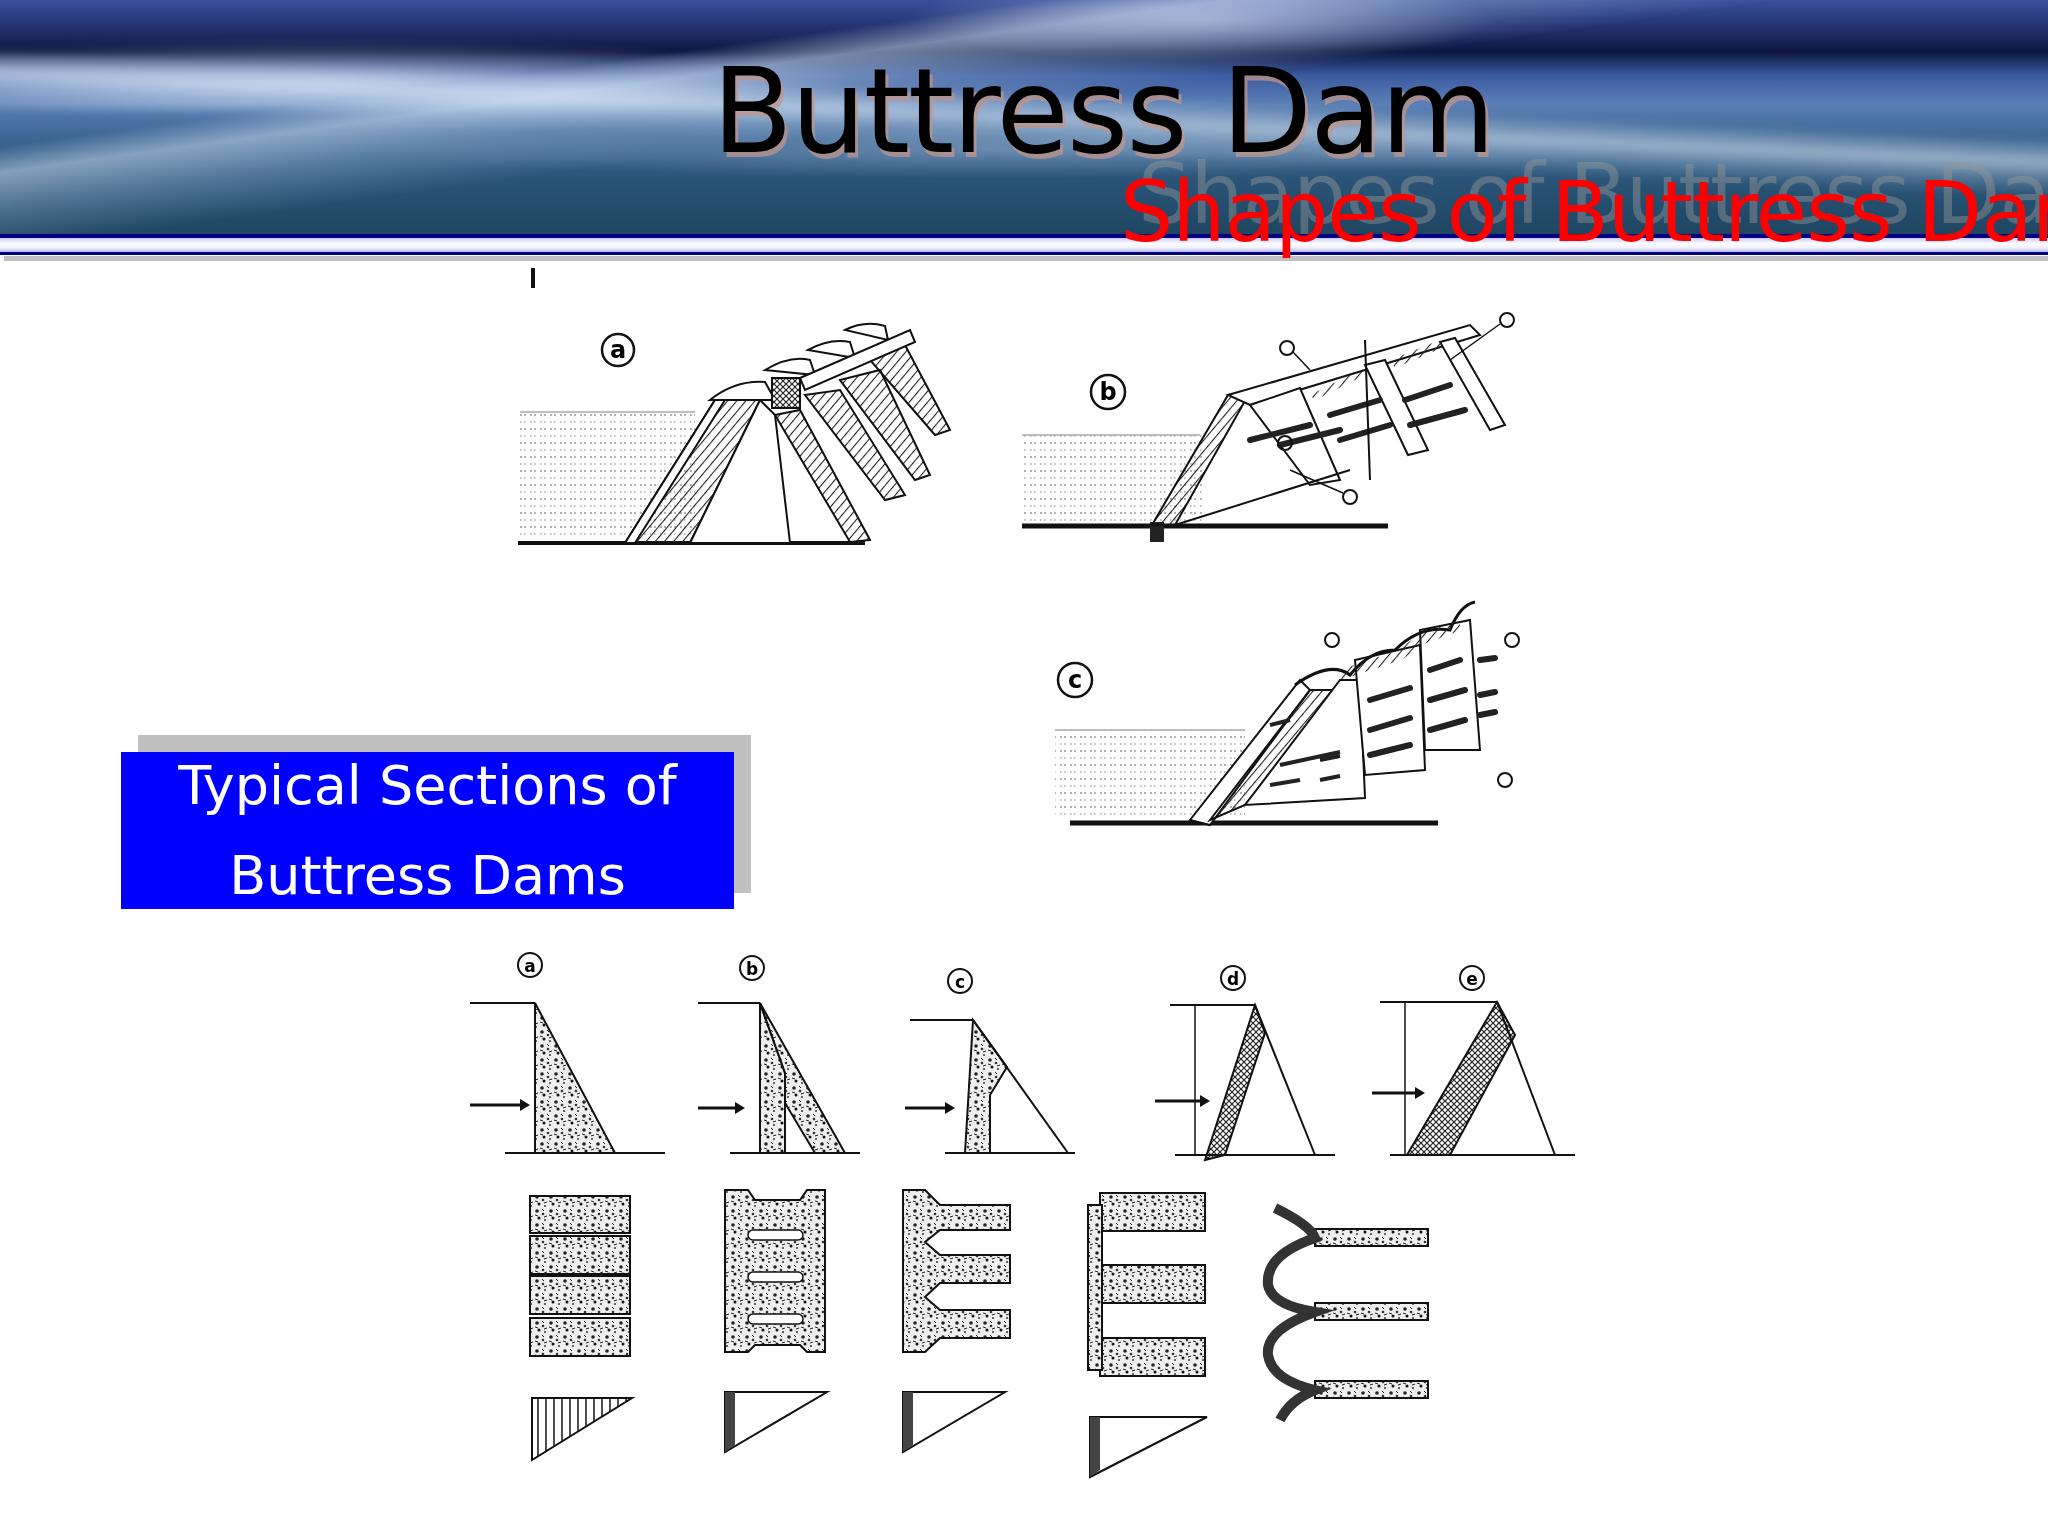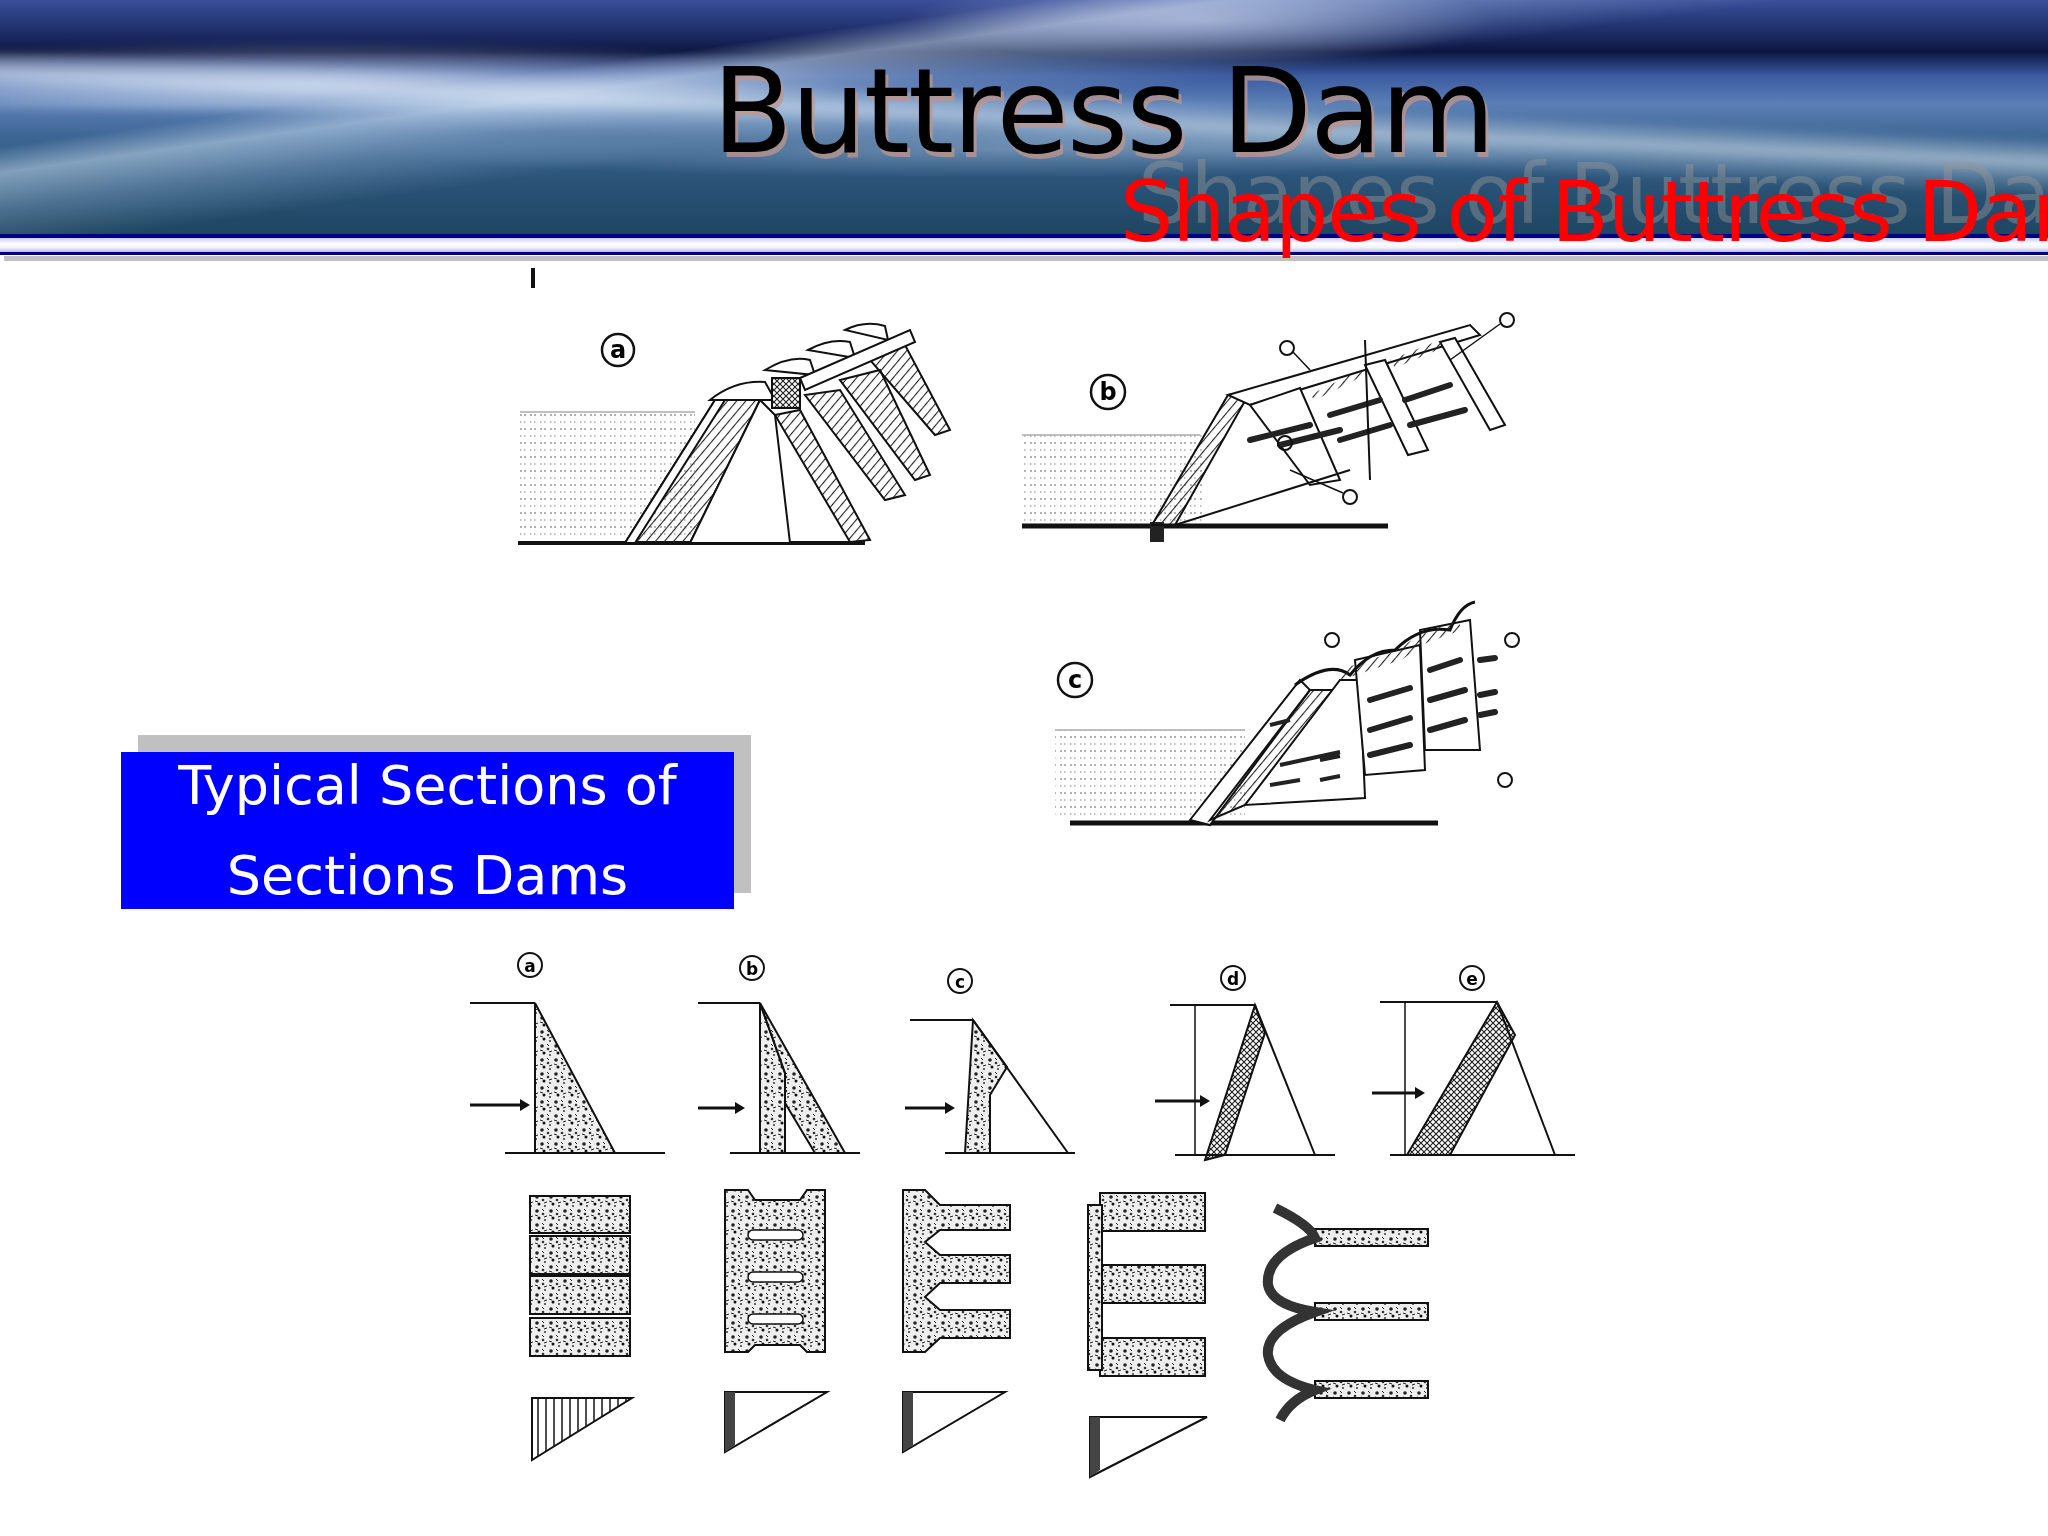--- a/index.html
+++ b/index.html
@@ -42,21 +42,21 @@
 <div class="subtitle">Shapes of Buttress Dam</div>
 <div class="band-top"></div>
 <div class="band-white"></div>
 <div class="band-bot"></div>
 <div class="band-gray"></div>
 <div class="cursor-mark"></div>
 
 <div class="shadow-box"></div>
 <div class="label-box">
   <div>Typical Sections of</div>
-  <div>Sections Dams</div>
+  <div>Buttress Dams</div>
 </div>
 
 <svg width="0" height="0" style="position:absolute">
   <defs>
     <pattern id="water" width="10" height="14" patternUnits="userSpaceOnUse">
       <line x1="0" y1="3" x2="6" y2="3" stroke="#999" stroke-width="1.4" stroke-dasharray="2 2"></line>
       <line x1="0" y1="10" x2="6" y2="10" stroke="#aaa" stroke-width="1.4" stroke-dasharray="1.5 2.5"></line>
     </pattern>
     <pattern id="hatch" width="7" height="7" patternUnits="userSpaceOnUse" patternTransform="rotate(40)">
       <line x1="0" y1="0" x2="0" y2="7" stroke="#222" stroke-width="2.2"></line>

